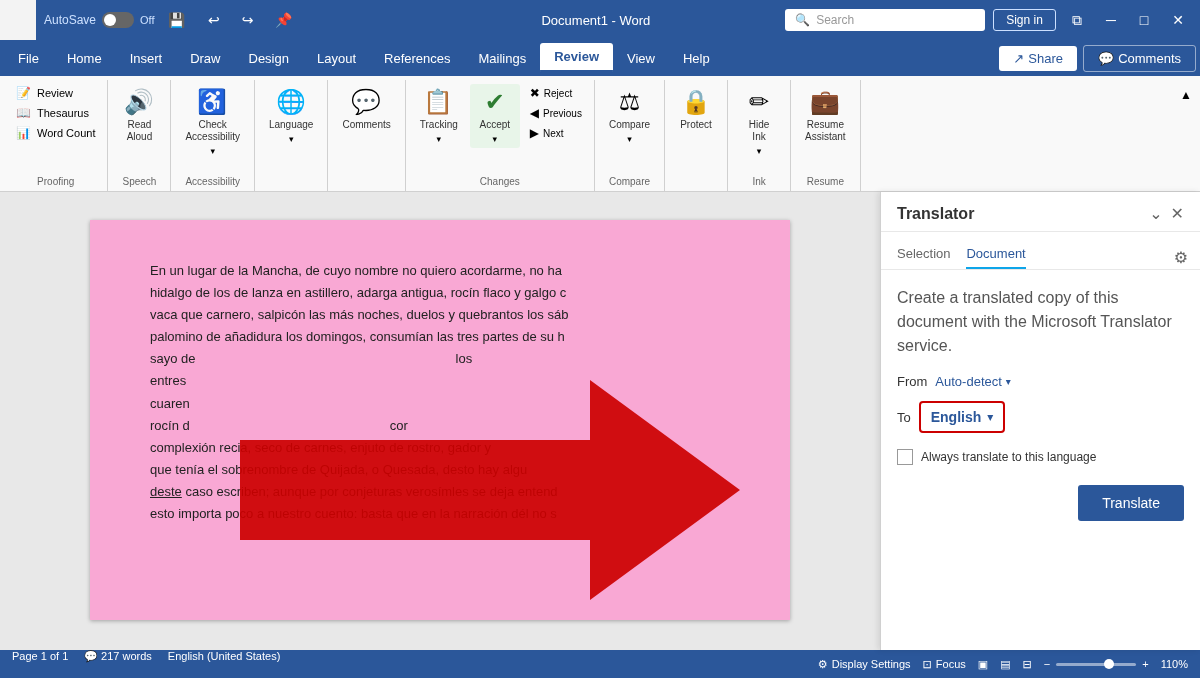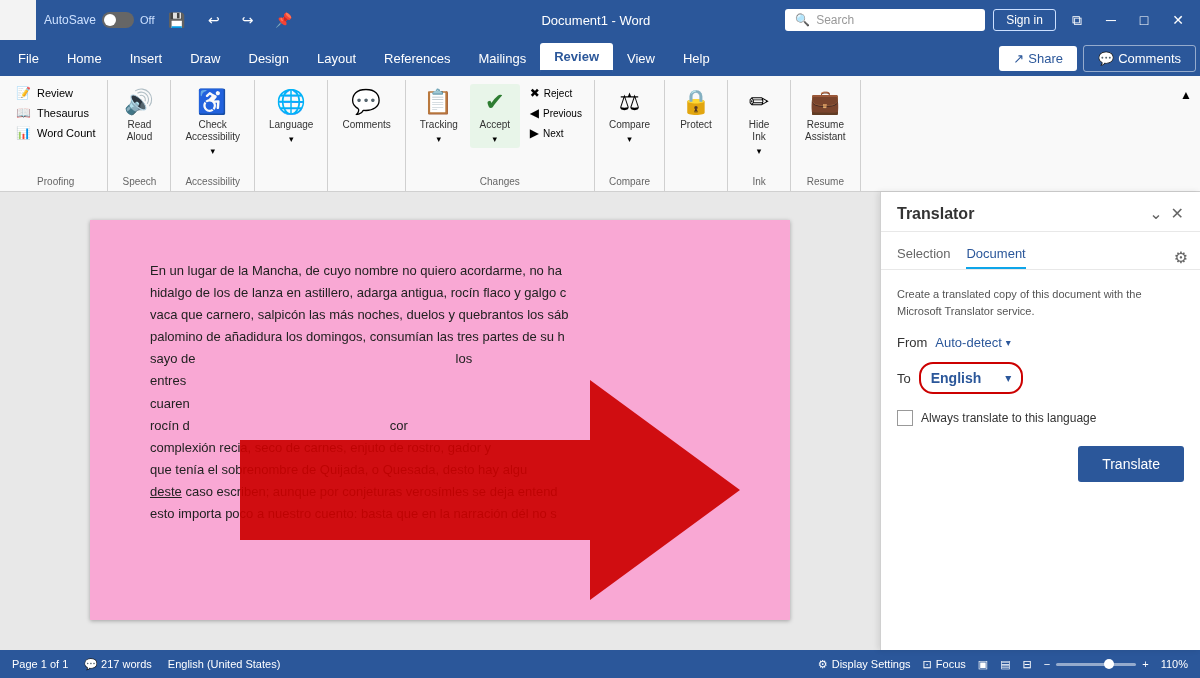--- a/index.html
+++ b/index.html
@@ -228,21 +228,21 @@
       font-size: 16px;
       color: #666;
       cursor: pointer;
     }
 
     .translator-body {
       padding: 16px;
       flex: 1;
     }
     .translator-desc {
-      font-size: 11px;
+      font-size: 16px;
       color: #555;
       line-height: 1.5;
       margin-bottom: 16px;
     }
     .from-row {
       display: flex;
       align-items: center;
       gap: 8px;
       margin-bottom: 12px;
     }
@@ -261,23 +261,23 @@
     .to-row {
       display: flex;
       align-items: center;
       gap: 8px;
       margin-bottom: 16px;
     }
     .to-label { font-size: 13px; color: #333; font-weight: 500; }
     .to-dropdown-box {
       display: flex;
       align-items: center;
-      gap: 24px;
+      gap: 6px;
       border: 2px solid #c00;
-      border-radius: 14px;
+      border-radius: 4px;
       padding: 6px 10px;
       cursor: pointer;
     }
     .to-lang { font-size: 14px; color: #2b579a; font-weight: 600; }
     .to-arrow { font-size: 12px; color: #2b579a; }
 
     .checkbox-row {
       display: flex;
       align-items: center;
       gap: 8px;
@@ -302,21 +302,20 @@
       cursor: pointer;
       float: right;
     }
 
     
     .status-bar {
       background: #2b579a;
       color: white;
       height: 28px;
       display: flex;
-      align-items: center;
       padding: 0 12px;
       font-size: 11px;
       gap: 16px;
     }
     .status-bar-right {
       margin-left: auto;
       display: flex;
       align-items: center;
       gap: 12px;
     }

